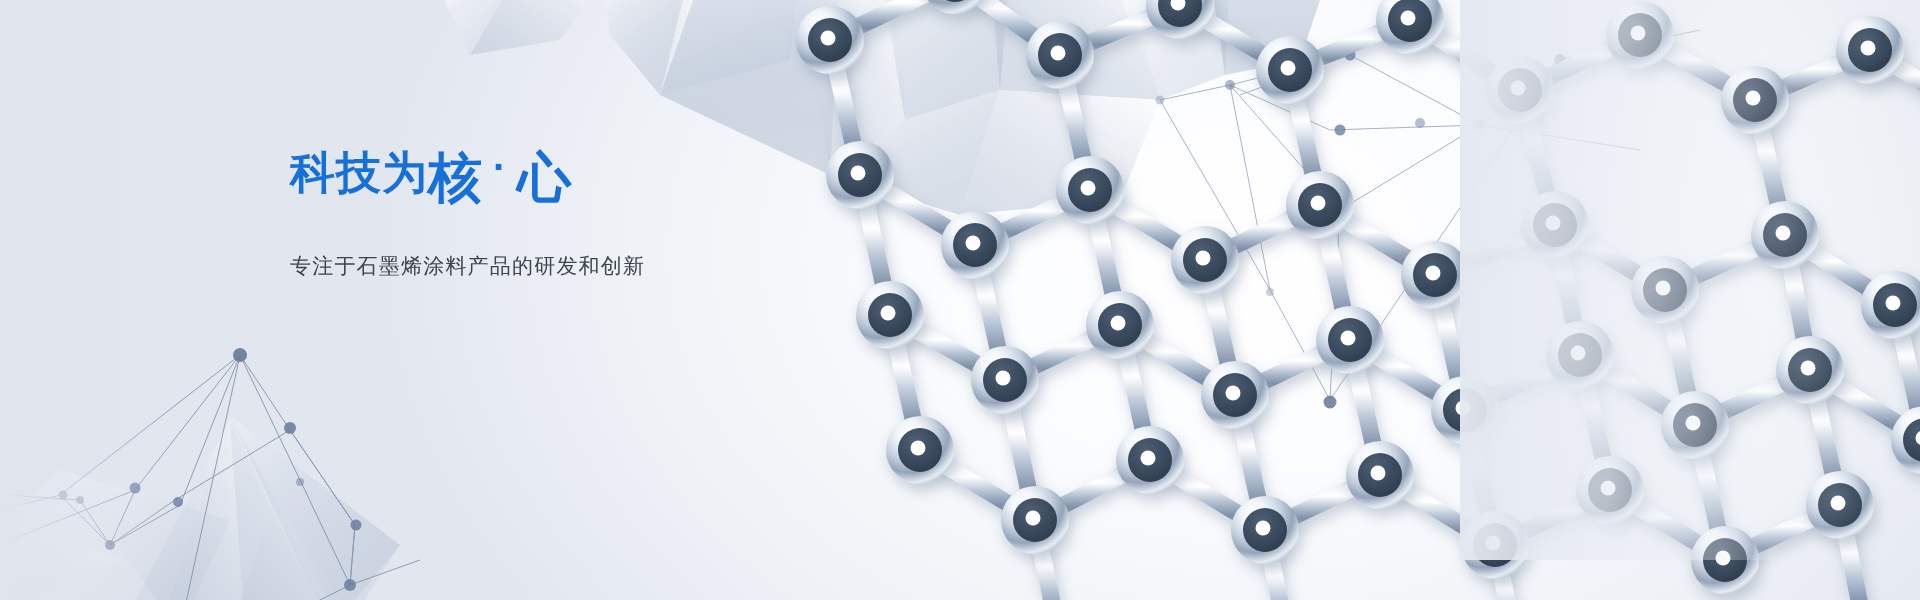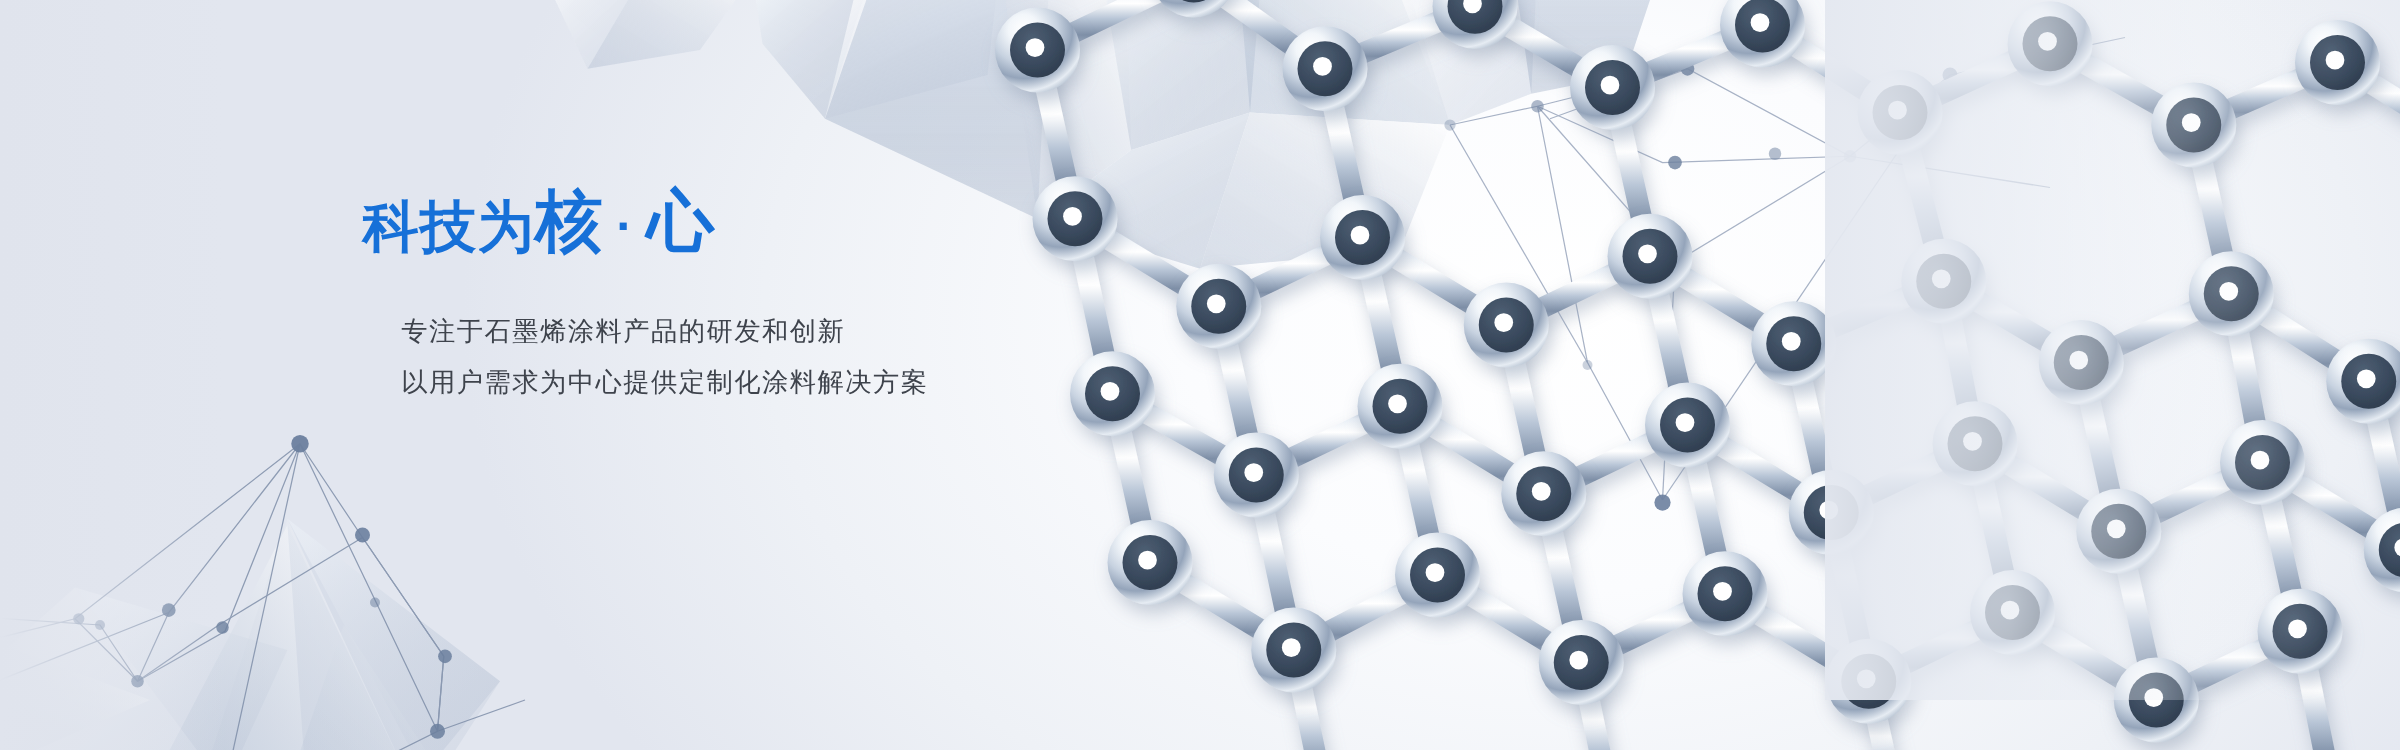--- a/index.html
+++ b/index.html
@@ -50,32 +50,32 @@
   }
 
   .headline {
     font-size:45px;
     line-height:1.0;
     font-weight:bold;
     color:#1670d8;
     letter-spacing:1px;
     white-space:nowrap;
     display:flex;
-    align-items:flex-end;
+    align-items:flex-start;
   }
   .headline .hl-a { font-size:45px; }
   .headline .hl-big { font-size:54px; font-weight:bold; line-height:1; }
   .headline .hl-dot {
     font-size:40px;
     padding:0 10px;
     position:relative;
     top:-3px;
   }
 
-  .sub { margin-top:42px;margin-left:31px; }
+  .sub { margin-top:42px; }
   .sub-line {
     font-size:21px;
     color:#3e434c;
     letter-spacing:1.2px;
     line-height:1.95;
     white-space:nowrap;
   }
 </style>
 </head>
 <body>
@@ -443,18 +443,17 @@
 
     <div class="headline">
       <span class="hl-a">科技为</span>
       <span class="hl-big">核</span>
       <span class="hl-dot">·</span>
       <span class="hl-big">心</span>
     </div>
 
     <div class="sub">
       <div class="sub-line">专注于石墨烯涂料产品的研发和创新</div>
-      <div class="sub-line">以用户需求为中心提供定制化涂料解决方案</div>
     </div>
 
   </div>
 
 </div>
 
 </body></html>

